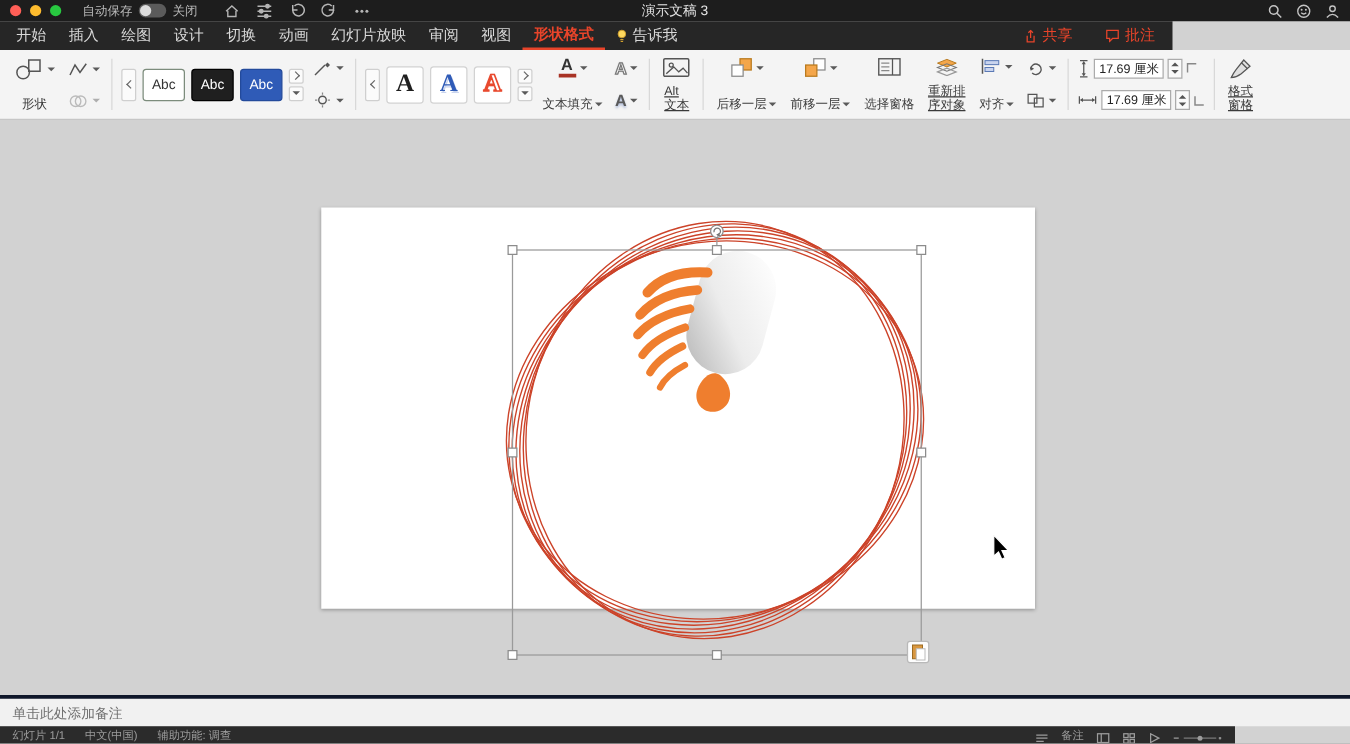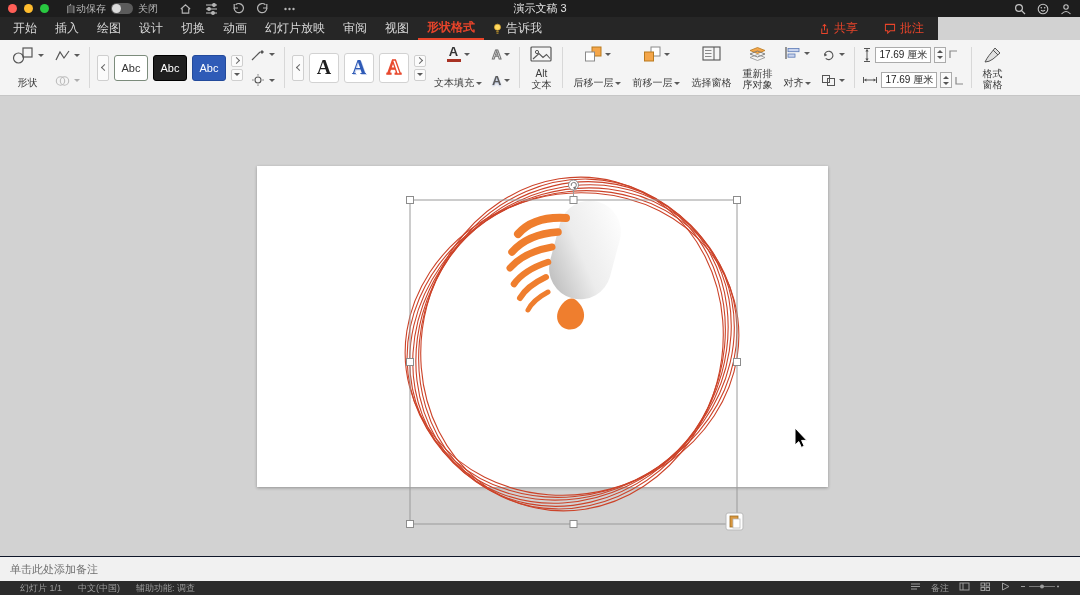--- a/index.html
+++ b/index.html
@@ -25,21 +25,21 @@
   .tab-actions{margin-left:auto;display:flex;align-items:center;gap:26px;padding-right:10px;}
   .action{display:flex;align-items:center;gap:4px;font-size:12px;color:#e8442a;}
 
   
   .ribbon{position:absolute;left:0;top:40px;width:1080px;height:56px;background:#f4f4f4;border-bottom:1px solid #c6c6c6;display:flex;align-items:stretch;padding:2px 4px;}
   .vsep{width:1px;background:#d8d8d8;margin:5px 3px;}
   .rgroup{display:flex;align-items:stretch;padding:0 4px;gap:5px;}
   .bigbtn{display:flex;flex-direction:column;align-items:center;justify-content:space-between;padding:4px 3px 3px;border-radius:3px;}
   .iconrow{display:flex;align-items:center;gap:3px;}
   .rlabel{font-size:10px;color:#3a3a3a;display:flex;align-items:center;gap:2px;white-space:nowrap;}
-  .rlabel2{font-size:10px;color:#3a3a3a;line-height:11px;text-align:center;}
+  .rlabel2{font-size:10px;color:#3a3a3a;line-height:11px;text-align:left;text-decoration:underline;}
   .minicol{display:flex;flex-direction:column;justify-content:space-around;}
   .minibtn{display:flex;align-items:center;gap:3px;padding:1px 2px;}
   .minibtn.disabled{opacity:.45;}
   .caret{width:0;height:0;border-left:3px solid transparent;border-right:3px solid transparent;border-top:3.5px solid #5a5a5a;display:inline-block;}
   .chev{width:12px;height:26px;border:1px solid #cfcfcf;background:#fbfbfb;border-radius:2px;display:flex;align-items:center;justify-content:center;align-self:center;}
   .chevcol{display:flex;flex-direction:column;gap:2px;align-self:center;}
   .chevcol .chev{height:12px;}
   .chevglyph{width:5px;height:5px;border-left:1.4px solid #666;border-bottom:1.4px solid #666;display:block;}
   .chevglyph.left{transform:rotate(45deg);margin-left:2px;}
   .chevglyph.right{transform:rotate(225deg);margin-right:2px;}
@@ -62,25 +62,25 @@
   .stepper i{display:block;width:0;height:0;border-left:3px solid transparent;border-right:3px solid transparent;}
   .stepper .up{border-bottom:3.5px solid #555;}
   .stepper .dn{border-top:3.5px solid #555;}
 
   
   .canvas{position:absolute;left:0;top:96px;width:1080px;height:460px;background:#d2d2d2;}
   .slide{position:absolute;left:257px;top:70px;width:571px;height:321px;background:#fff;box-shadow:0 1px 3px rgba(0,0,0,.3);}
   .overlay{position:absolute;left:0;top:0;width:1080px;height:460px;pointer-events:none;}
 
   
-  .notesbar{position:absolute;left:0;top:556px;width:1080px;height:25px;background:#f1f1f1;border-top:1px solid #0f172a;display:flex;align-items:center;padding:0 10px;}
+  .notesbar{position:absolute;left:0;top:556px;width:1080px;height:25px;background:#f1f1f1;border-top:3px solid #0f172a;display:flex;align-items:center;padding:0 10px;}
   .notesbar span{font-size:11px;color:#6f6f6f;}
-  .statusbar{position:absolute;left:0;top:581px;width:1080px;height:14px;background:#2b2b2b;display:flex;align-items:center;padding:0 20px;gap:16px;overflow:hidden;}
+  .statusbar{position:absolute;left:0;top:581px;width:988px;height:14px;background:#2b2b2b;display:flex;align-items:center;padding:0 10px;gap:16px;overflow:hidden;}
   .statusbar span{font-size:9px;color:#9c9c9c;white-space:nowrap;}
-  .sb-right{margin-left:auto;display:flex;align-items:flex-start;gap:10px;}
+  .sb-right{margin-left:auto;display:flex;align-items:flex-end;gap:10px;}
 </style>
 </head>
 <body>
 
 <div class="app">
 
   <div class="titlebar">
     <span class="tl red"></span>
     <span class="tl yellow"></span>
     <span class="tl green"></span>

